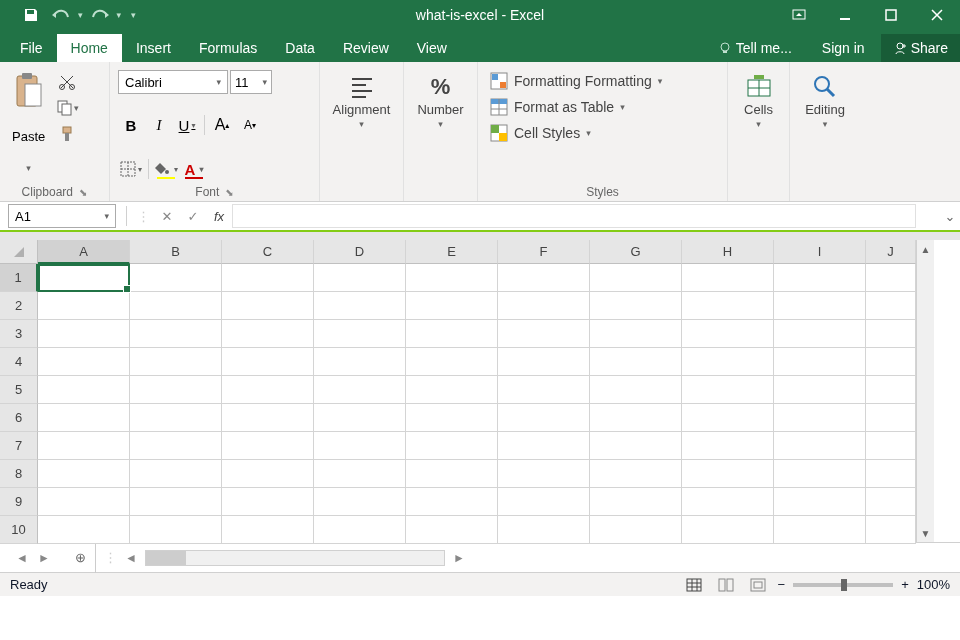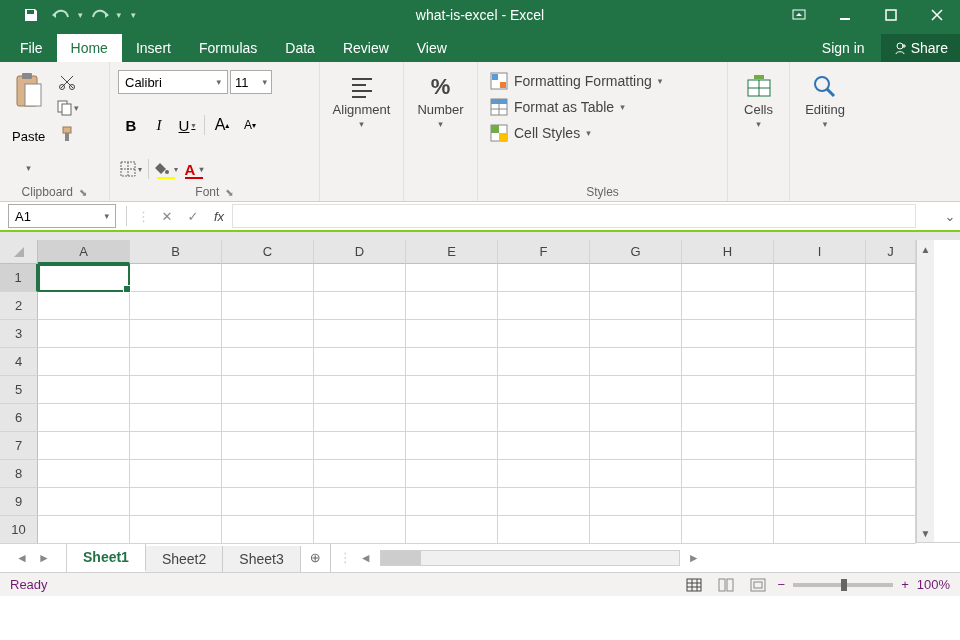--- a/index.html
+++ b/index.html
@@ -85,21 +85,21 @@
 .sheet-nav-btn { width: 20px; height: 20px; display:flex; align-items:center; justify-content:center; color:#888; cursor:pointer; font-size:12px; }
 .sheet-tabs { display: flex; align-items: flex-end; border-left: 1px solid #d0d0d0; height:100%; }
 .sheet-tab { padding: 5px 16px; border-right: 1px solid #ccc; cursor: pointer; color: #444; background:#f0f0f0; font-size:14px; }
 .sheet-tab.active { color: #217346; font-weight: bold; background: #fff; border-bottom: 2px solid #fff; border-top:1px solid #ccc; }
 .add-sheet { width: 30px; height: 30px; display:flex; align-items:center; justify-content:center; cursor:pointer; color:#666; border-right:1px solid #ccc; }
 .hscroll-area { flex:1; display:flex; align-items:center; padding: 0 8px; gap:4px; }
 .hscroll-track { flex:1; max-width:300px; height:16px; background:#f0f0f0; border:1px solid #d0d0d0; position:relative; }
 .hscroll-thumb { position:absolute; left:0; top:0; height:100%; width:40px; background:#cdcdcd; }
 
 
-.status-bar { height: 24px; background: #f3f2f1; border-top: 1px solid #d0d0d0; display: flex; align-items: center; padding: 0 10px; color: #701a75; font-size: 13px; }
+.status-bar { height: 24px; background: #f3f2f1; border-top: 1px solid #d0d0d0; display: flex; align-items: center; padding: 0 10px; color: #0f172a; font-size: 13px; }
 .status-right { margin-left: auto; display: flex; align-items: center; gap: 8px; }
 .view-btn { width: 24px; height: 20px; display:flex; align-items:center; justify-content:center; cursor:pointer; }
 .zoom-slider { width: 100px; height: 4px; background: #c0c0c0; position: relative; }
 .zoom-thumb { position:absolute; left:48px; top:-4px; width:6px; height:12px; background:#666; }
 
 svg { display: block; }
 .underline-bar { position:absolute; bottom:3px; left:4px; right:4px; height:2px; }
 </style>
 </head>
 <body>
@@ -155,20 +155,27 @@
 
 <div class="menubar">
   <div class="menu-tab">File</div>
   <div class="menu-tab active">Home</div>
   <div class="menu-tab">Insert</div>
   <div class="menu-tab">Formulas</div>
   <div class="menu-tab">Data</div>
   <div class="menu-tab">Review</div>
   <div class="menu-tab">View</div>
   <div class="menu-right">
+    <div class="menu-tab">
+      <svg width="14" height="14">
+          <circle cx="7" cy="6" r="4" fill="none" stroke="#bfe0cf"></circle>
+          <rect x="5" y="10" width="4" height="2" fill="#bfe0cf"></rect>
+        </svg>
+      <span>Tell me...</span>
+    </div>
     <div class="menu-tab">Sign in</div>
     <div class="menu-tab share-btn">
       <svg width="14" height="14">
           <circle cx="7" cy="5" r="3" fill="none" stroke="#fff"></circle>
           <path d="M3 13c0-3 8-3 8 0" fill="none" stroke="#fff"></path>
           <path d="M11 3v4M9 5h4" stroke="#fff"></path>
         </svg>
       <span>Share</span>
     </div>
   </div>
@@ -543,25 +550,20 @@
     <div class="scroll-track"></div>
     <div class="scroll-btn">▼</div>
   </div>
 </div>
 
 <div class="sheet-bar">
   <div class="sheet-nav">
     <div class="sheet-nav-btn">◄</div>
     <div class="sheet-nav-btn">►</div>
   </div>
-  <div class="sheet-tabs" id="sheet-tabs">
-      <div class="sheet-tab active">Sheet1</div>
-      <div class="sheet-tab">Sheet2</div>
-      <div class="sheet-tab">Sheet3</div>
-    </div>
   <div class="add-sheet">⊕</div>
   <div class="hscroll-area">
     <span style="color:#ccc">⋮</span>
     <div class="sheet-nav-btn">◄</div>
     <div class="hscroll-track">
         <div class="hscroll-thumb"></div>
       </div>
     <div class="sheet-nav-btn">►</div>
   </div>
 </div>

